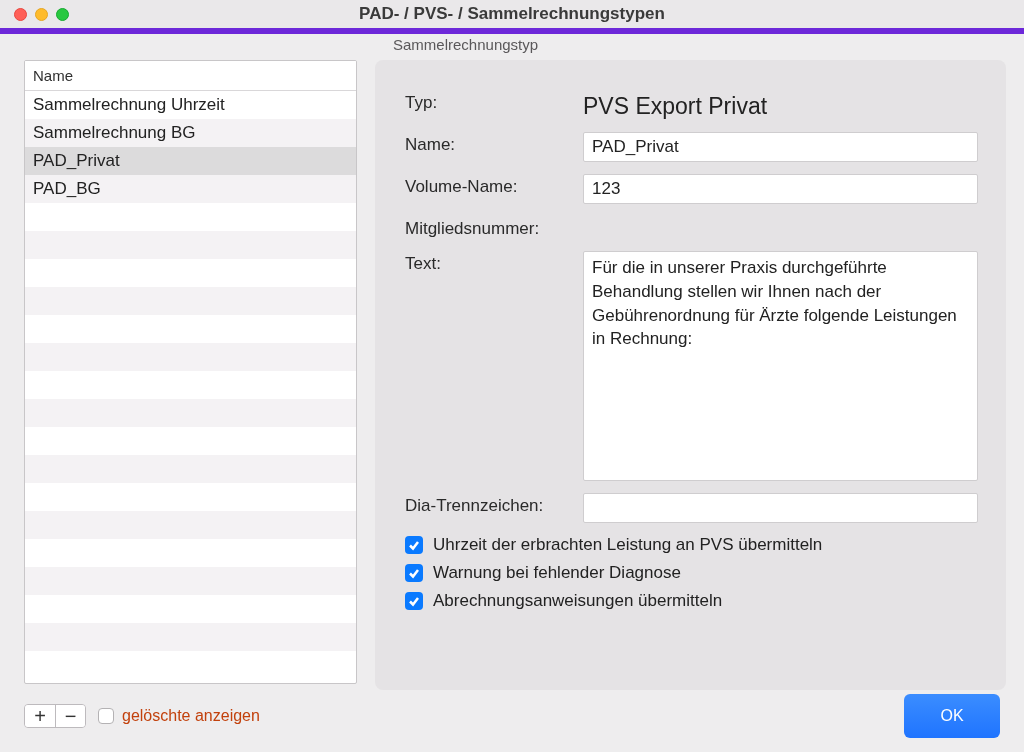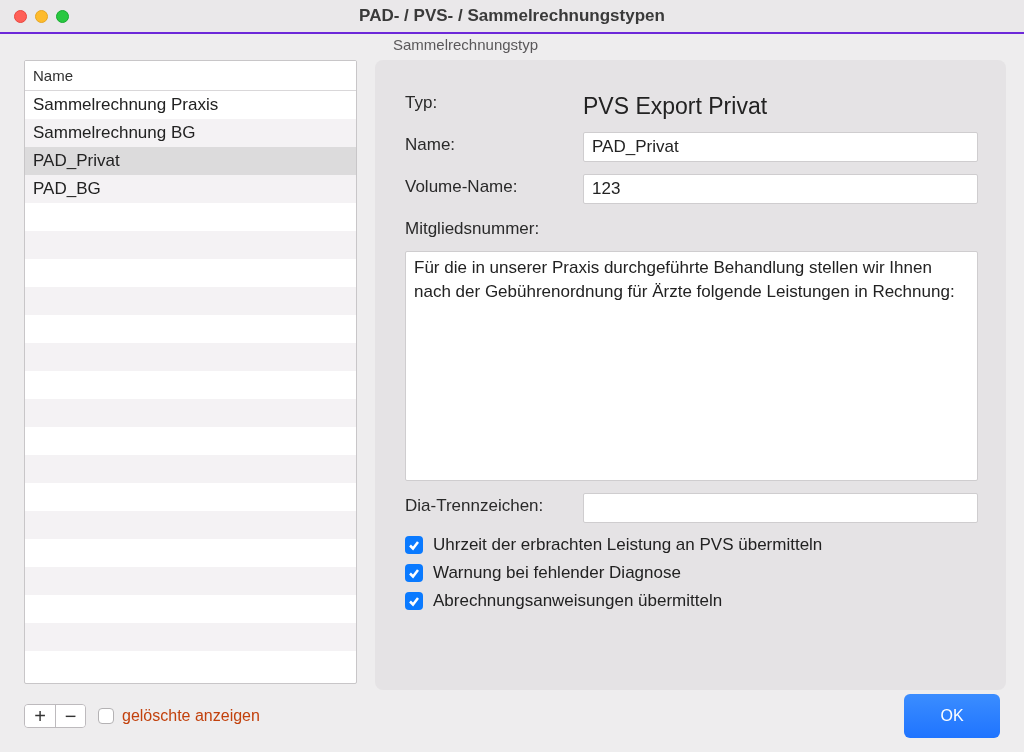--- a/index.html
+++ b/index.html
@@ -9,21 +9,21 @@
     font-family: -apple-system, "Helvetica Neue", Arial, sans-serif;
     font-size: 17px;
     color: #222;
     background: #eeedee;
     overflow: hidden;
   }
   .titlebar {
     height: 34px;
     display: flex;
     align-items: center;
-    border-bottom: 2px solid #6d28d9;
+    border-bottom: 6px solid #6d28d9;
     background: #eae8ea;
   }
   .traffic {
     display: flex; gap: 8px;
     padding-left: 14px;
     width: 90px;
   }
   .dot { width: 13px; height: 13px; border-radius: 50%; }
   .dot.red { background: #ff5f57; border: 1px solid #e9463f; }
   .dot.yellow { background: #febb2c; border: 1px solid #e6a622; }
@@ -193,21 +193,21 @@
   </div>
   <div class="title">PAD- / PVS- / Sammelrechnungstypen</div>
 </div>
 
 <div class="content">
 
   <div class="left">
     <div class="table">
       <div class="table-header">Name</div>
       <div class="rows" id="rows">
-          <div class="row">Sammelrechnung Praxis</div>
+          <div class="row">Sammelrechnung Uhrzeit</div>
           <div class="row">Sammelrechnung BG</div>
           <div class="row selected">PAD_Privat</div>
           <div class="row">PAD_BG</div>
           <div class="row empty"></div>
           <div class="row empty"></div>
           <div class="row empty"></div>
           <div class="row empty"></div>
           <div class="row empty"></div>
           <div class="row empty"></div>
           <div class="row empty"></div>
@@ -241,20 +241,21 @@
       <div class="form-row">
         <div class="label">Volume-Name:</div>
         <input type="text" class="field" value="123" style="">
       </div>
 
       <div class="form-row">
         <div class="label">Mitgliedsnummer:</div>
       </div>
 
       <div class="form-row">
+        <div class="label">Text:</div>
         <textarea class="field" id="ta" style="">Für die in unserer Praxis durchgeführte Behandlung stellen wir Ihnen nach der Gebührenordnung für Ärzte folgende Leistungen in Rechnung:</textarea>
       </div>
 
       <div class="form-row">
         <div class="label">Dia-Trennzeichen:</div>
         <input type="text" class="field" value="" style="">
       </div>
 
       <div id="chks">
           <div class="chk-row">

